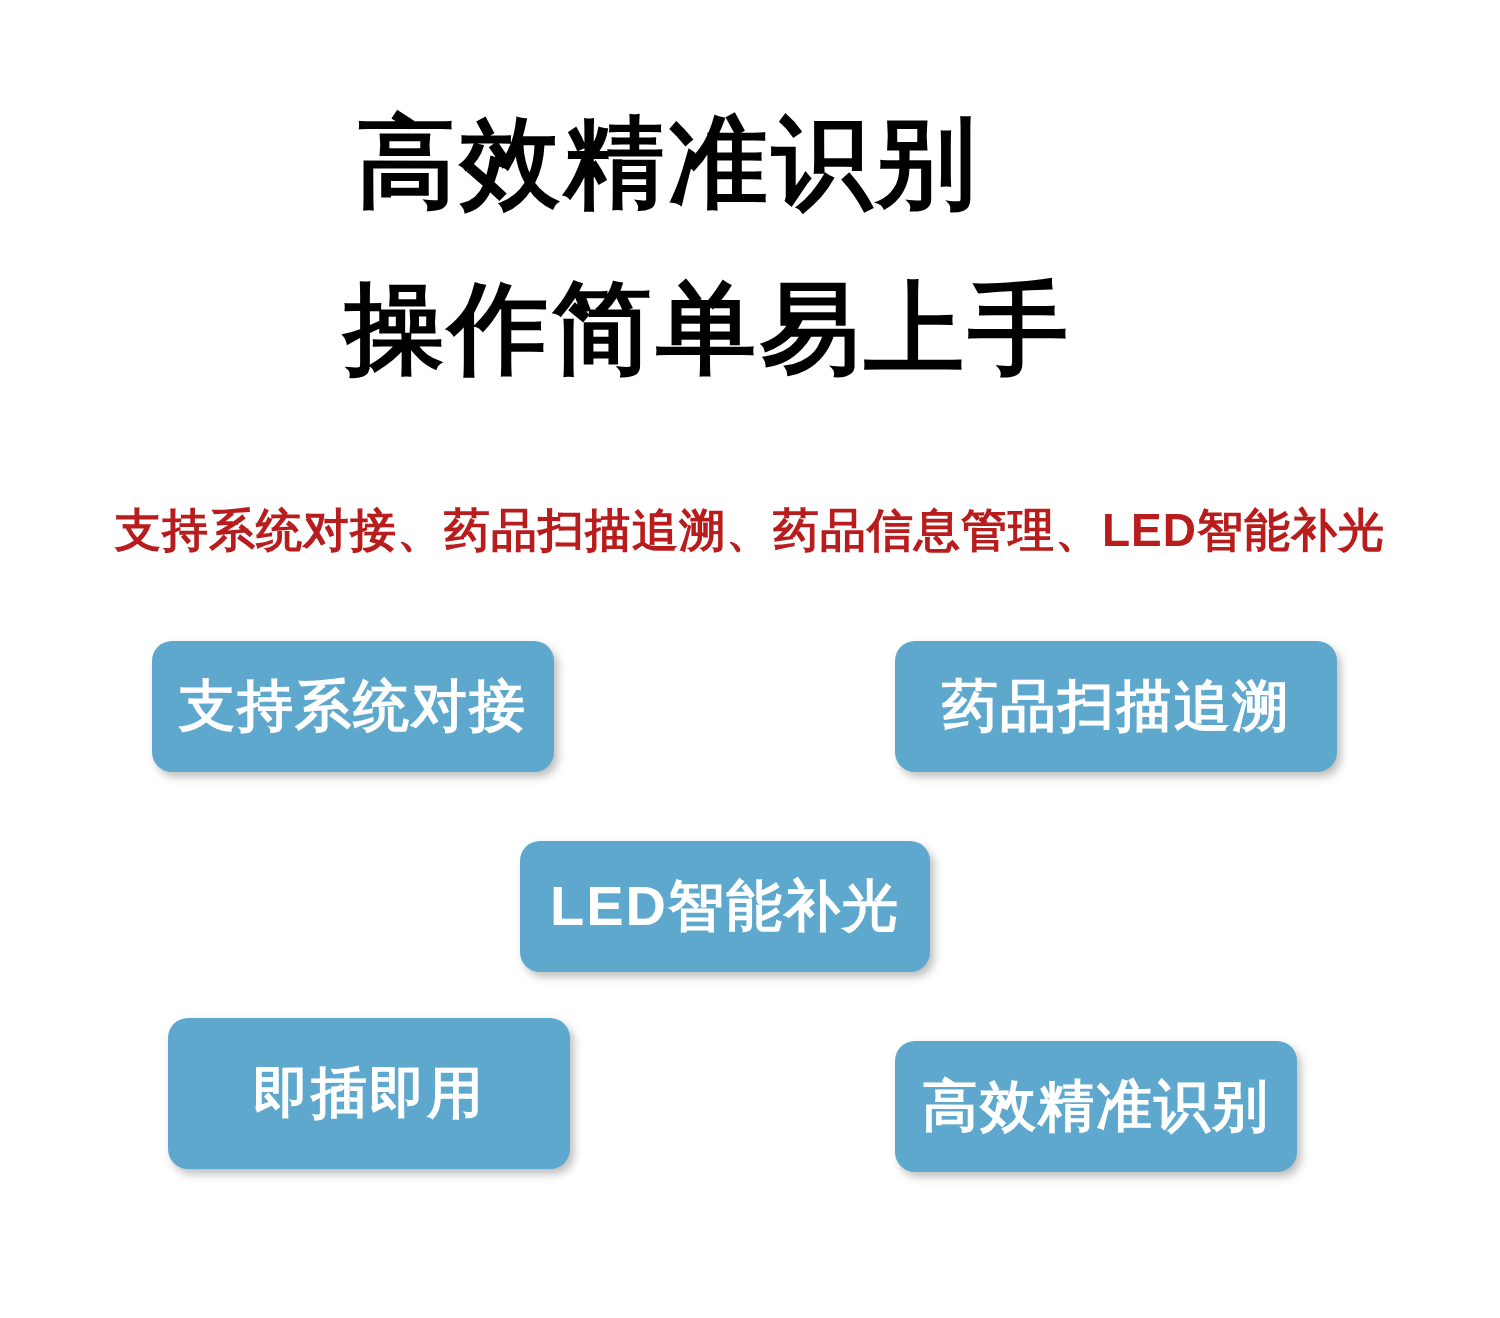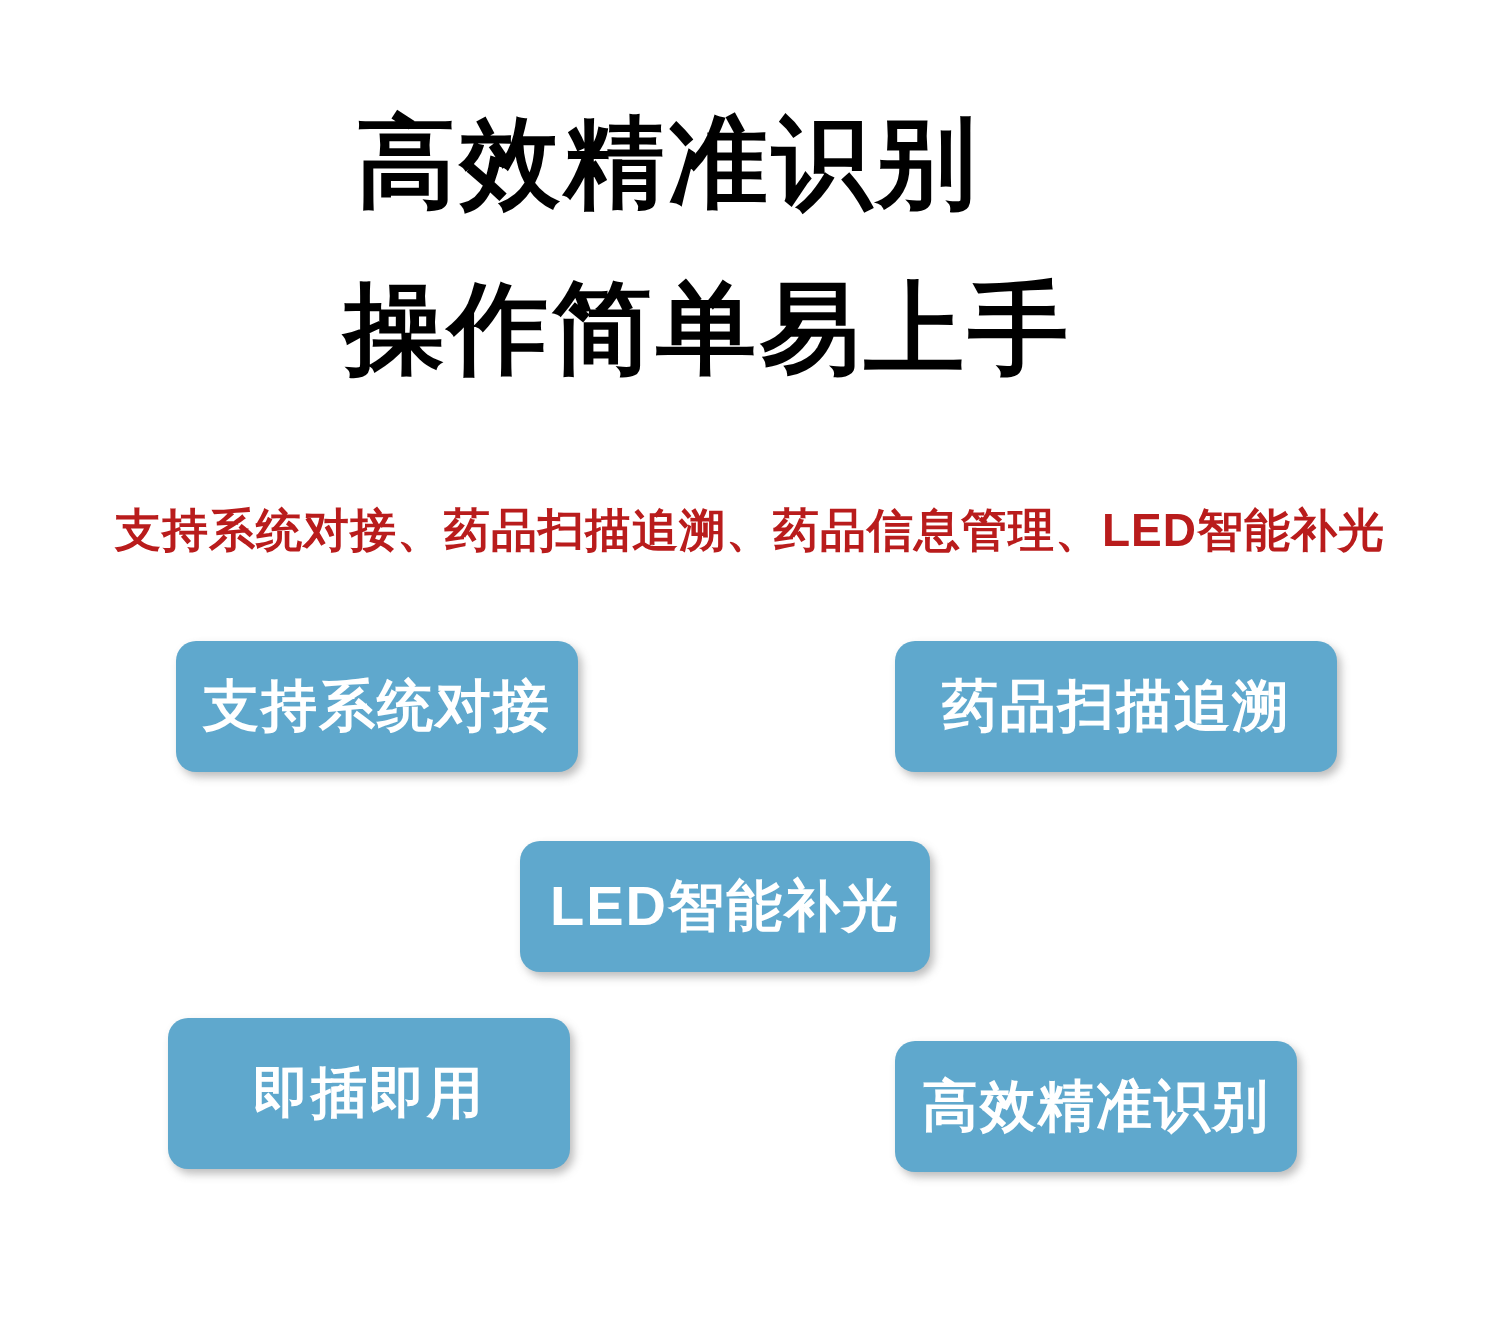--- a/index.html
+++ b/index.html
@@ -55,21 +55,21 @@
     align-items: center;
     justify-content: center;
   }
   .badge span {
     color: #ffffff;
     font-weight: 700;
     font-size: 56px;
     letter-spacing: 2px;
     white-space: nowrap;
   }
-  .badge-system   { left: 176px; top: 641px;  width: 402px; height: 131px; }
+  .badge-system   { left: 152px; top: 641px;  width: 402px; height: 131px; }
   .badge-scan     { left: 895px; top: 641px;  width: 442px; height: 131px; }
   .badge-led      { left: 520px; top: 841px;  width: 410px; height: 131px; }
   .badge-plug     { left: 168px; top: 1018px; width: 402px; height: 151px; }
   .badge-info     { left: 895px; top: 1041px; width: 402px; height: 131px; }
 </style>
 </head>
 <body>
 
 <div class="page">
 

